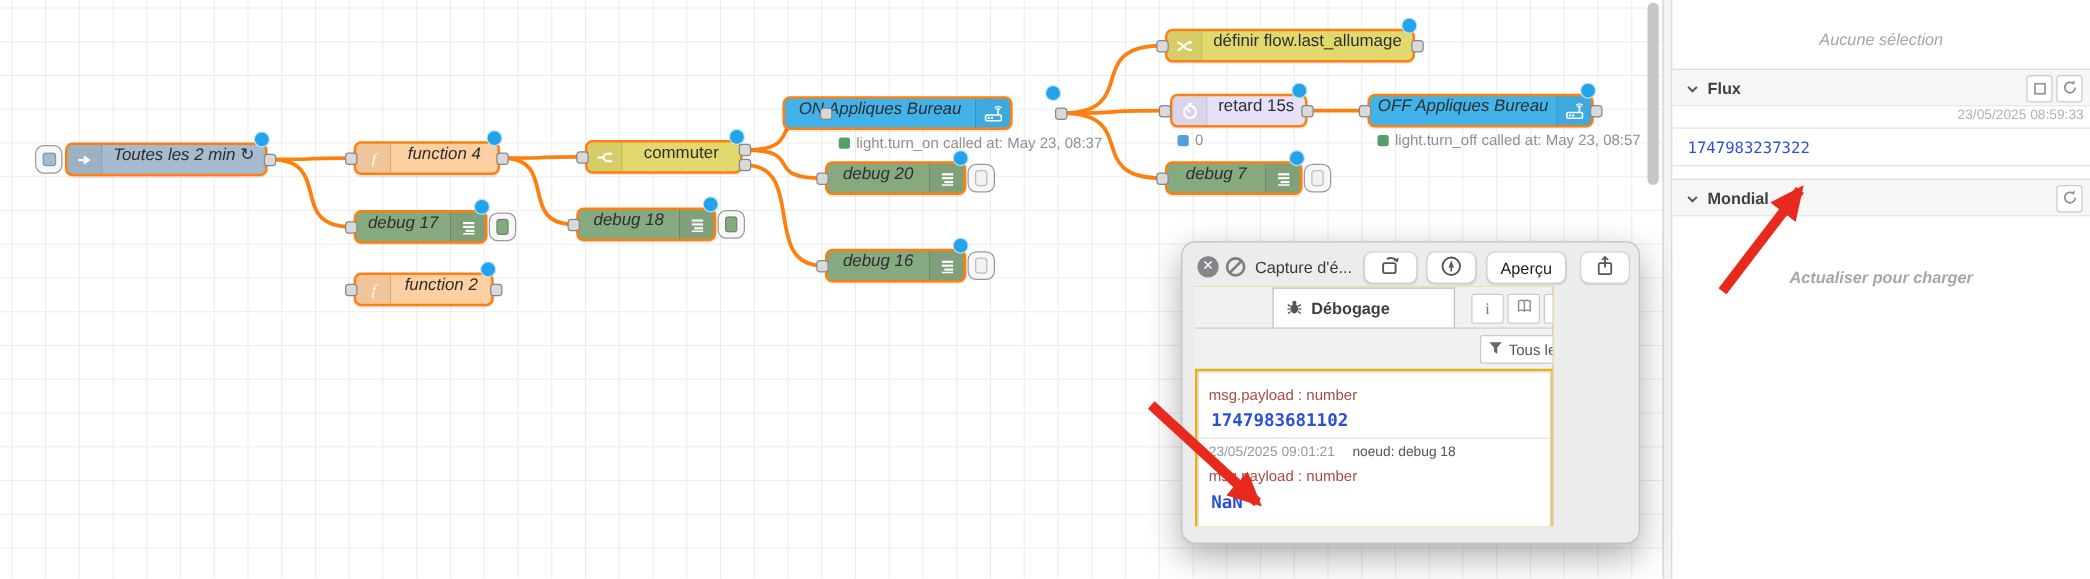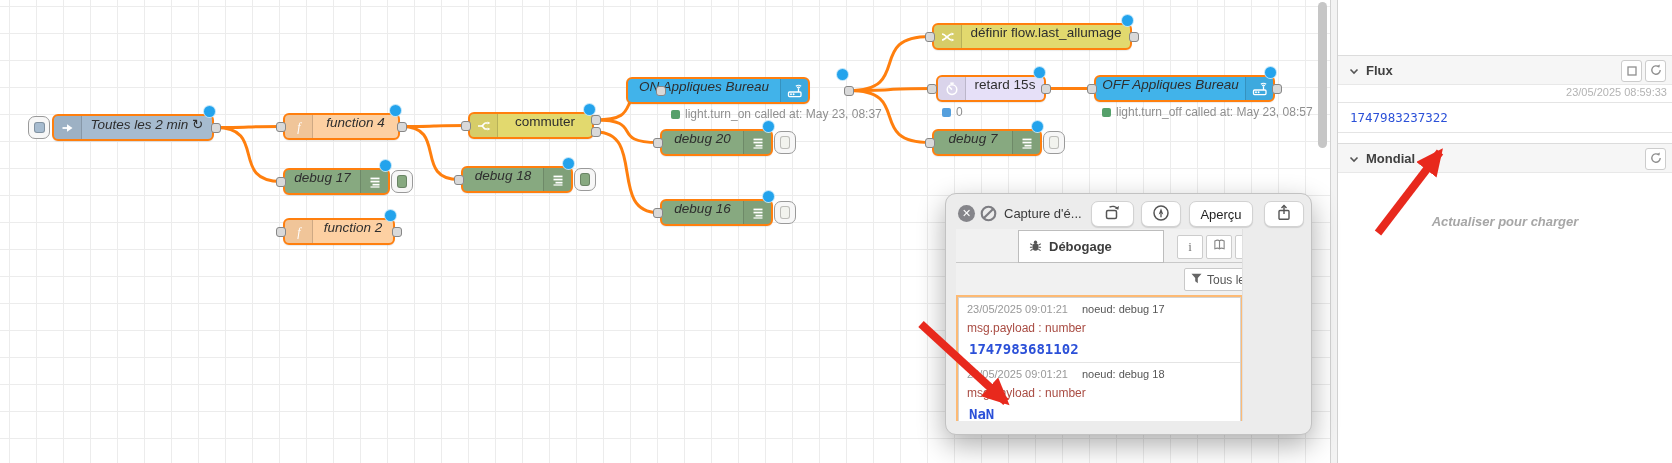--- a/index.html
+++ b/index.html
@@ -56,21 +56,21 @@
         box-sizing:border-box;z-index:8;overflow:hidden;}
   .cw-titlebar{position:absolute;left:0;top:0;width:100%;height:35px;}
   .circ-close{position:absolute;left:12px;top:11px;width:17px;height:17px;border-radius:50%;background:#85858a;
         color:#fff;font-size:11px;font-weight:bold;display:flex;align-items:center;justify-content:center;line-height:1;}
   .circ-prohibit{position:absolute;left:34px;top:11px;width:17px;height:17px;}
   .cw-title{position:absolute;left:58px;top:12px;font-size:13px;color:#3a3a3a;}
   .cw-btn{position:absolute;top:7px;height:26px;background:#fff;border:1px solid #d2d2d2;border-radius:7px;
         box-shadow:0 1px 1px rgba(0,0,0,.12);display:flex;align-items:center;justify-content:center;
         font-size:13px;color:#222;box-sizing:border-box;}
   
-  .screenshot{position:absolute;left:10px;top:35px;width:287px;height:192px;background:#fdba74;
+  .screenshot{position:absolute;left:10px;top:35px;width:287px;height:192px;background:#eab308;
         overflow:hidden;border-right:1px solid #e0e0e0;box-sizing:border-box;}
   .ss-tabbar{position:absolute;left:0;top:0;width:100%;height:34px;background:#f1f1f1;border-bottom:1px solid #c9c9c9;box-sizing:border-box;}
   .ss-tab{position:absolute;left:62px;top:1px;width:146px;height:33px;background:#fff;border:1px solid #bdbdbd;
         box-sizing:border-box;display:flex;align-items:center;gap:7px;padding-left:10px;font-weight:bold;font-size:13px;color:#3d3d3d;}
   .ss-sq-btn{position:absolute;top:6px;width:26px;height:24px;background:#fff;border:1px solid #ccc;border-radius:2px;
         box-sizing:border-box;display:flex;align-items:center;justify-content:center;color:#777;
         font-family:"Liberation Serif",serif;font-size:13px;}
   .ss-filterrow{position:absolute;left:0;top:34px;width:100%;height:32px;background:#f1f1f1;}
   .ss-filter{position:absolute;left:228px;top:5px;width:84px;height:23px;background:#fff;border:1px solid #c9c9c9;
         border-radius:2px;box-sizing:border-box;display:flex;align-items:center;gap:5px;padding-left:6px;
@@ -322,20 +322,21 @@
           <span class="sdot" style="background:#55a06a"></span>
           <span class="stext">light.turn_off called at: May 23, 08:57</span>
         </div>
       </div>
     <div id="vscrollbar"></div>
   </div>
 
   <div id="splitter"></div>
 
   <div id="sidebar">
+    <div class="no-selection">Aucune sélection</div>
 
     <div class="section-header" style="top:55px;">
       <span><svg width="10" height="7" viewBox="0 0 10 7">
             <path d="M1.5 1.5 L5 5 L8.5 1.5" fill="none" stroke="#555" stroke-width="1.6"></path>
           </svg></span>
       <span class="sec-title">Flux</span>
       <span class="hdr-btns">
         <span class="mini-btn">
             <span><svg width="10" height="10">
                 <rect x="1" y="1" width="8" height="8" fill="none" stroke="#909090" stroke-width="1.3"></rect>
@@ -437,21 +438,20 @@
       <div class="ss-filterrow">
         <span class="ss-filter">
           <span><svg width="11" height="11" viewBox="0 0 11 11">
                 <path d="M0.5 0.8 H10.5 L6.8 5 V10.2 L4.2 8.2 V5 Z" fill="#666"></path>
               </svg></span>
           <span>Tous les noeuds</span>
         </span>
       </div>
       <div class="ss-msgs">
         <div class="msg">
-          <div class="msg-meta"><span>23/05/2025 09:01:21</span><span class="msg-node">noeud: debug 17</span></div>
           <div class="msg-prop">msg.payload : number</div>
           <div class="msg-value val-blue" style="color: rgb(43, 80, 216);">1747983681102</div>
         </div>
         <div class="msg">
           <div class="msg-meta"><span>23/05/2025 09:01:21</span><span class="msg-node">noeud: debug 18</span></div>
           <div class="msg-prop">msg.payload : number</div>
           <div class="msg-value val-blue" style="color: rgb(43, 80, 216);">NaN</div>
         </div>
       </div>
     </div>

